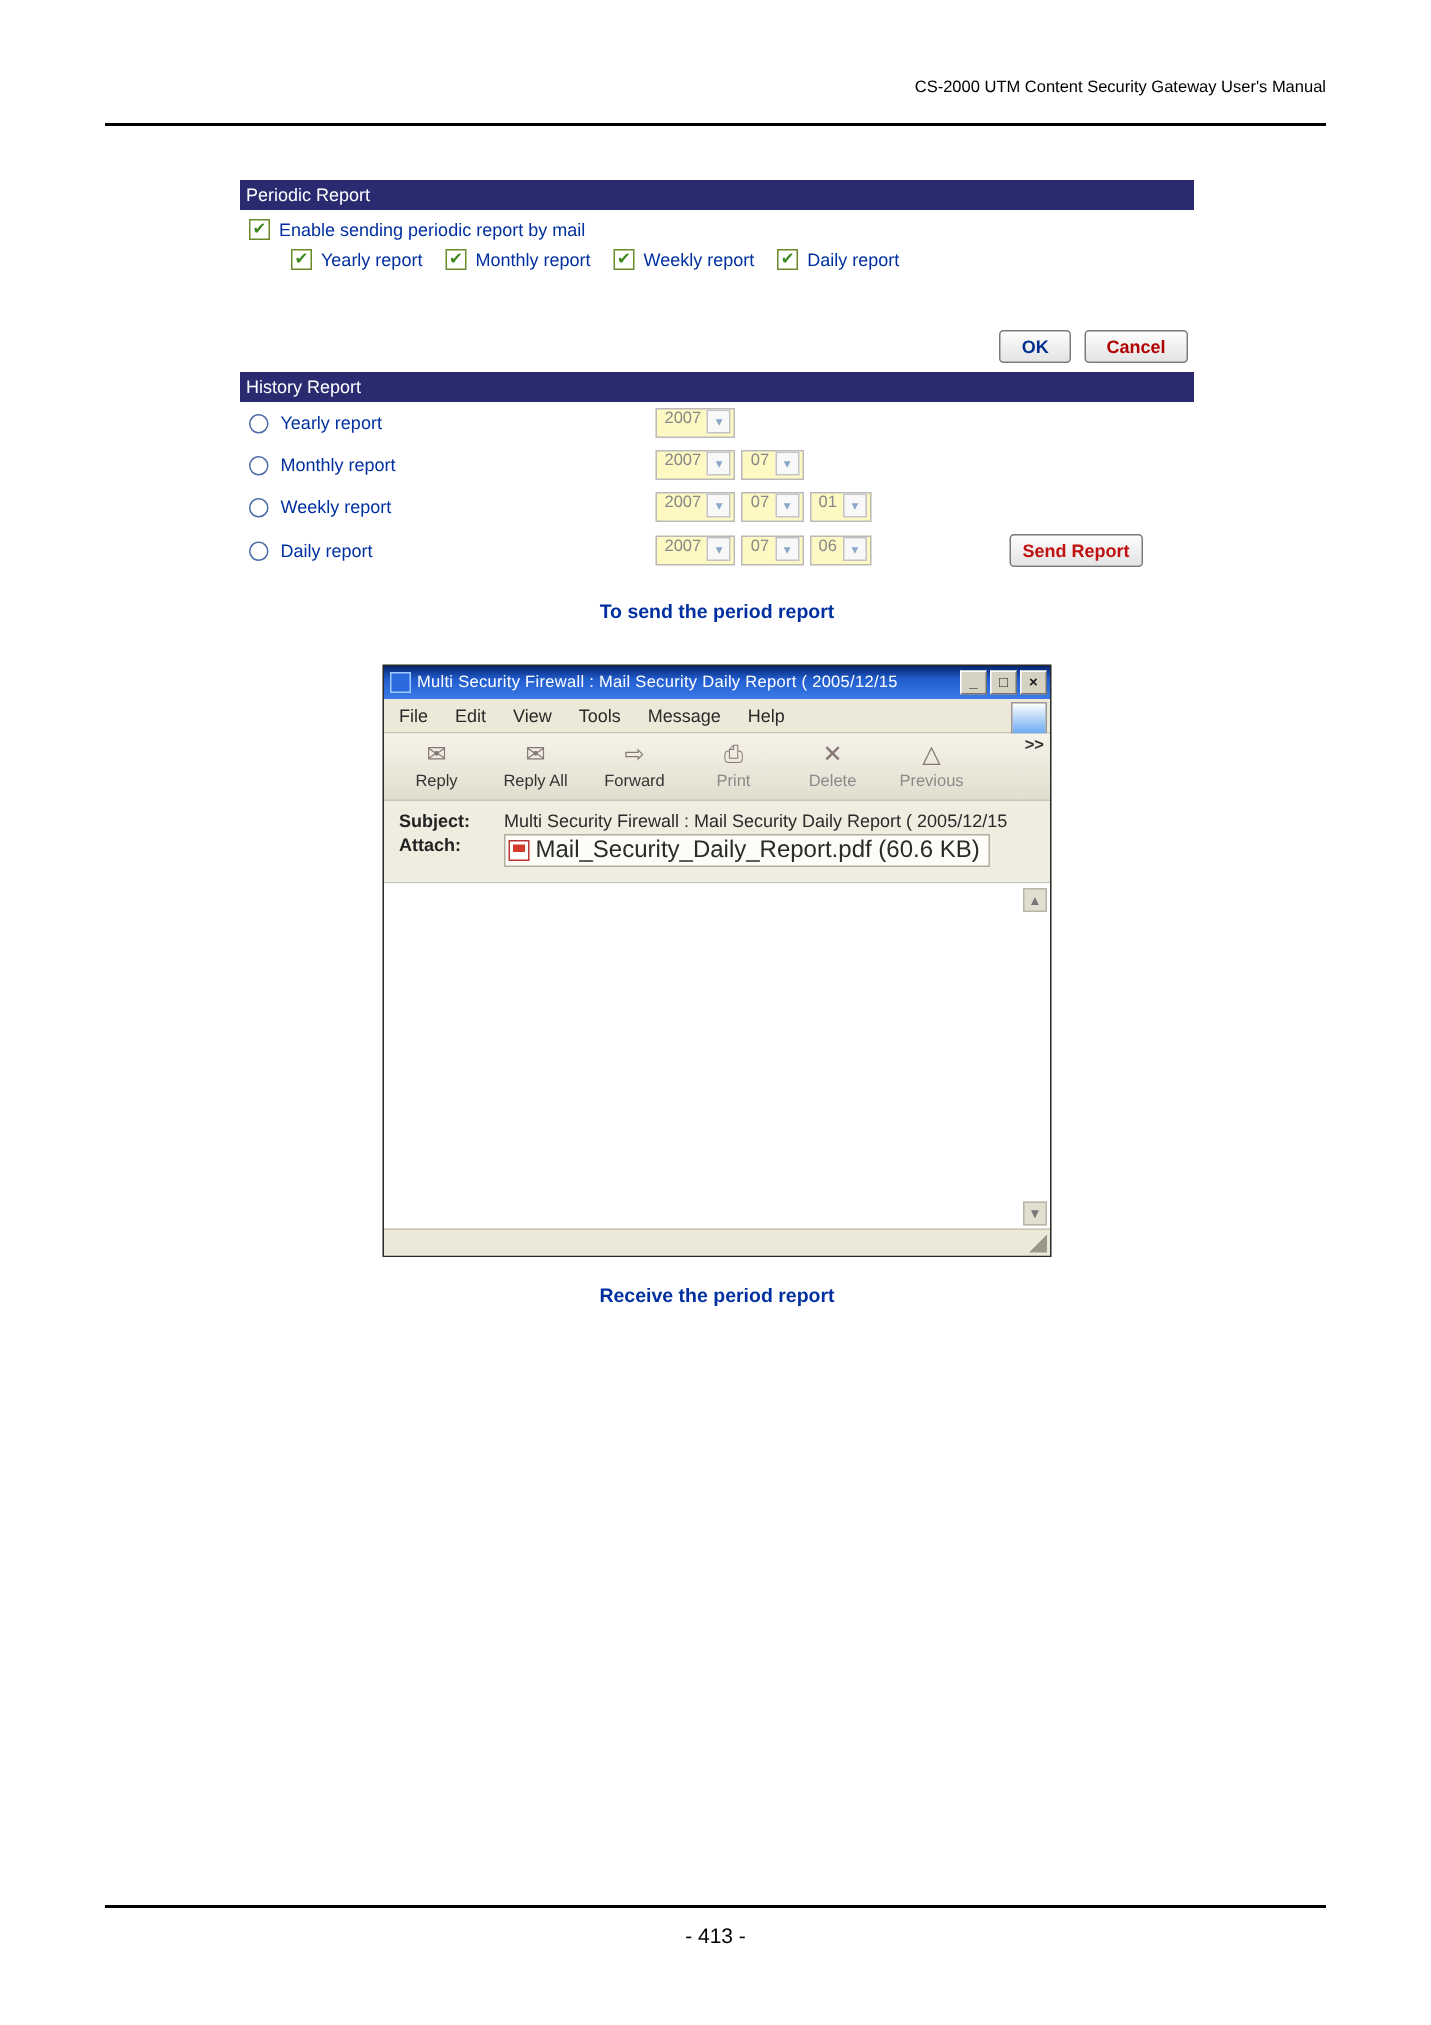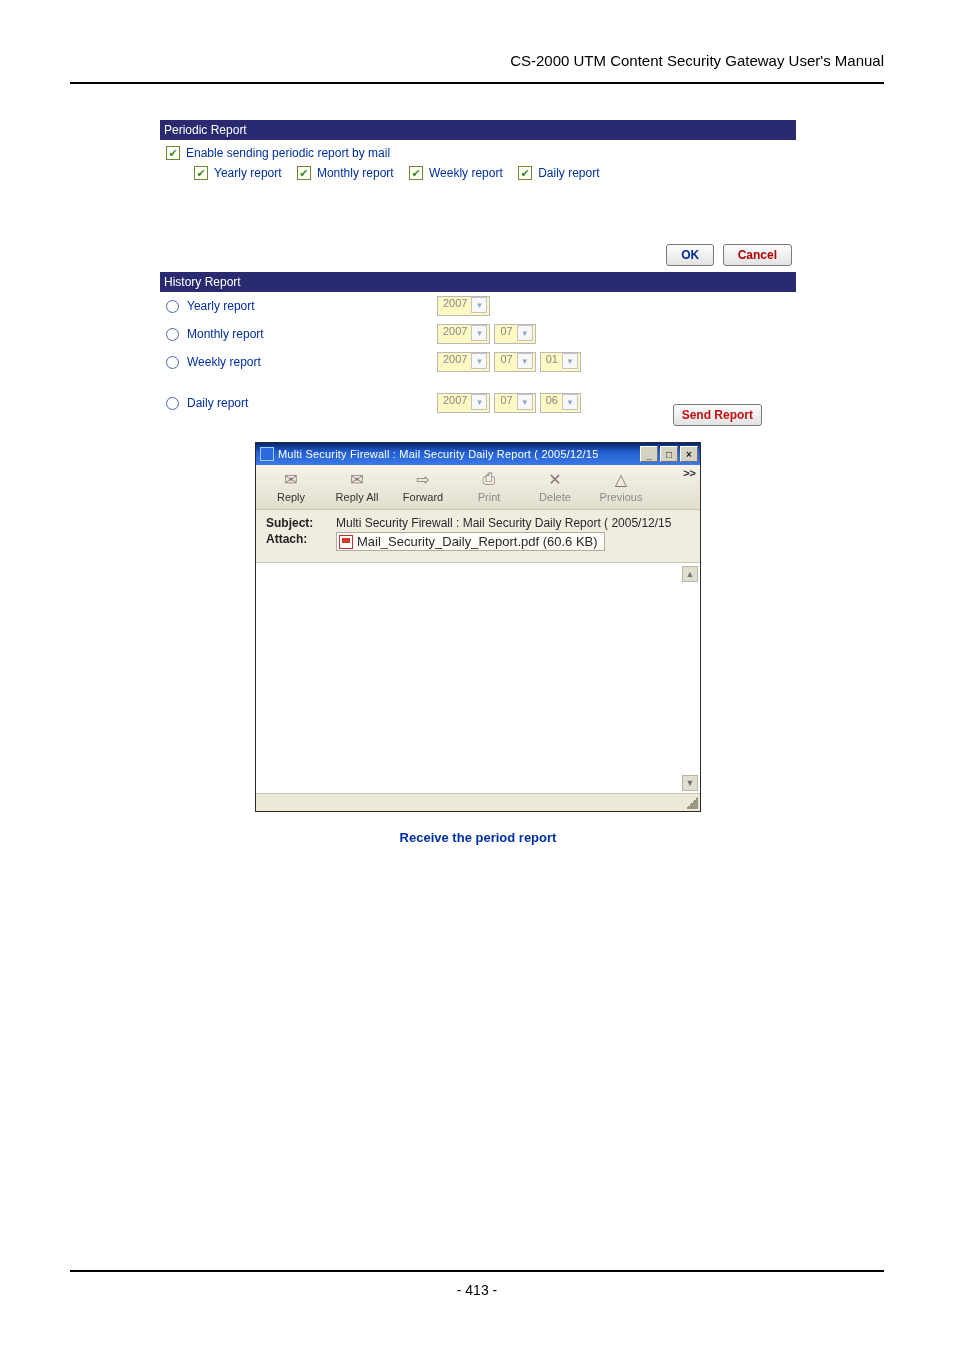--- a/index.html
+++ b/index.html
@@ -13,21 +13,21 @@
   }
 
   .page-header {
     position: absolute;
     top: 52px;
     left: 0;
     right: 0;
     padding: 0 70px 10px 70px;
     text-align: right;
     font-family: Arial, sans-serif;
-    font-size: 15px;
+    font-size: 11px;
     color: #000;
   }
   .hr-top {
     position: absolute;
     top: 82px;
     left: 70px;
     right: 70px;
     border: none;
     border-top: 2px solid #000;
   }
@@ -82,21 +82,20 @@
   .btn {
     display: inline-block;
     border: 1px solid #7a7a7a;
     background: linear-gradient(#fdfdfd, #e3e3e3);
     border-radius: 3px;
     padding: 3px 14px;
     font-size: 12px;
     font-weight: bold;
     color: #002f8f;
     margin-left: 4px;
-    margin-top: 24px;
   }
   .btn.cancel { color: #b00000; }
   .btn.send { color: #c01010; padding: 3px 8px; }
 
   
   .history { width: 100%; }
   .hist-row {
     display: flex;
     align-items: center;
     padding: 4px 6px;
@@ -246,21 +245,21 @@
   }
   .hrow { display: flex; margin-bottom: 2px; }
   .hlabel { width: 70px; font-weight: bold; color: #222; }
   .hval { color: #2a2a2a; flex: 1; white-space: nowrap; overflow: hidden; }
   .attach-chip {
     display: inline-flex;
     align-items: center;
     border: 1px solid #b0ad9e;
     background: #fdfcf6;
     padding: 1px 6px 1px 2px;
-    font-size: 13px;
+    font-size: 16px;
     gap: 4px;
   }
   .pdf-ic {
     width: 14px; height: 14px;
     background: #fff;
     border: 1px solid #b33;
     position: relative;
   }
   .pdf-ic::after{
     content:"";
@@ -405,33 +404,43 @@
           <span class="chev">▾</span>
         </span>
       <span class="sel">
           <span>06</span>
           <span class="chev">▾</span>
         </span>
       <span class="send-cell"><span class="btn send">Send Report</span></span>
     </div>
   </div>
 
+  <div class="caption">To send the period report</div>
 
   <div class="oe-wrap">
     <div class="oe-window">
       <div class="oe-titlebar">
         <span class="title-icon"></span>
         <span class="title-text">Multi Security Firewall : Mail Security Daily Report ( 2005/12/15</span>
         <span class="win-btns">
           <span class="win-btn">_</span>
           <span class="win-btn">□</span>
           <span class="win-btn">×</span>
         </span>
       </div>
 
+      <div class="oe-menu">
+        <span>File</span>
+        <span>Edit</span>
+        <span>View</span>
+        <span>Tools</span>
+        <span>Message</span>
+        <span>Help</span>
+        <span class="logo"></span>
+      </div>
 
       <div class="oe-toolbar">
         <div class="tool">
           <div class="ticon">✉</div>
           <div>Reply</div>
         </div>
         <div class="tool">
           <div class="ticon">✉</div>
           <div>Reply All</div>
         </div>

